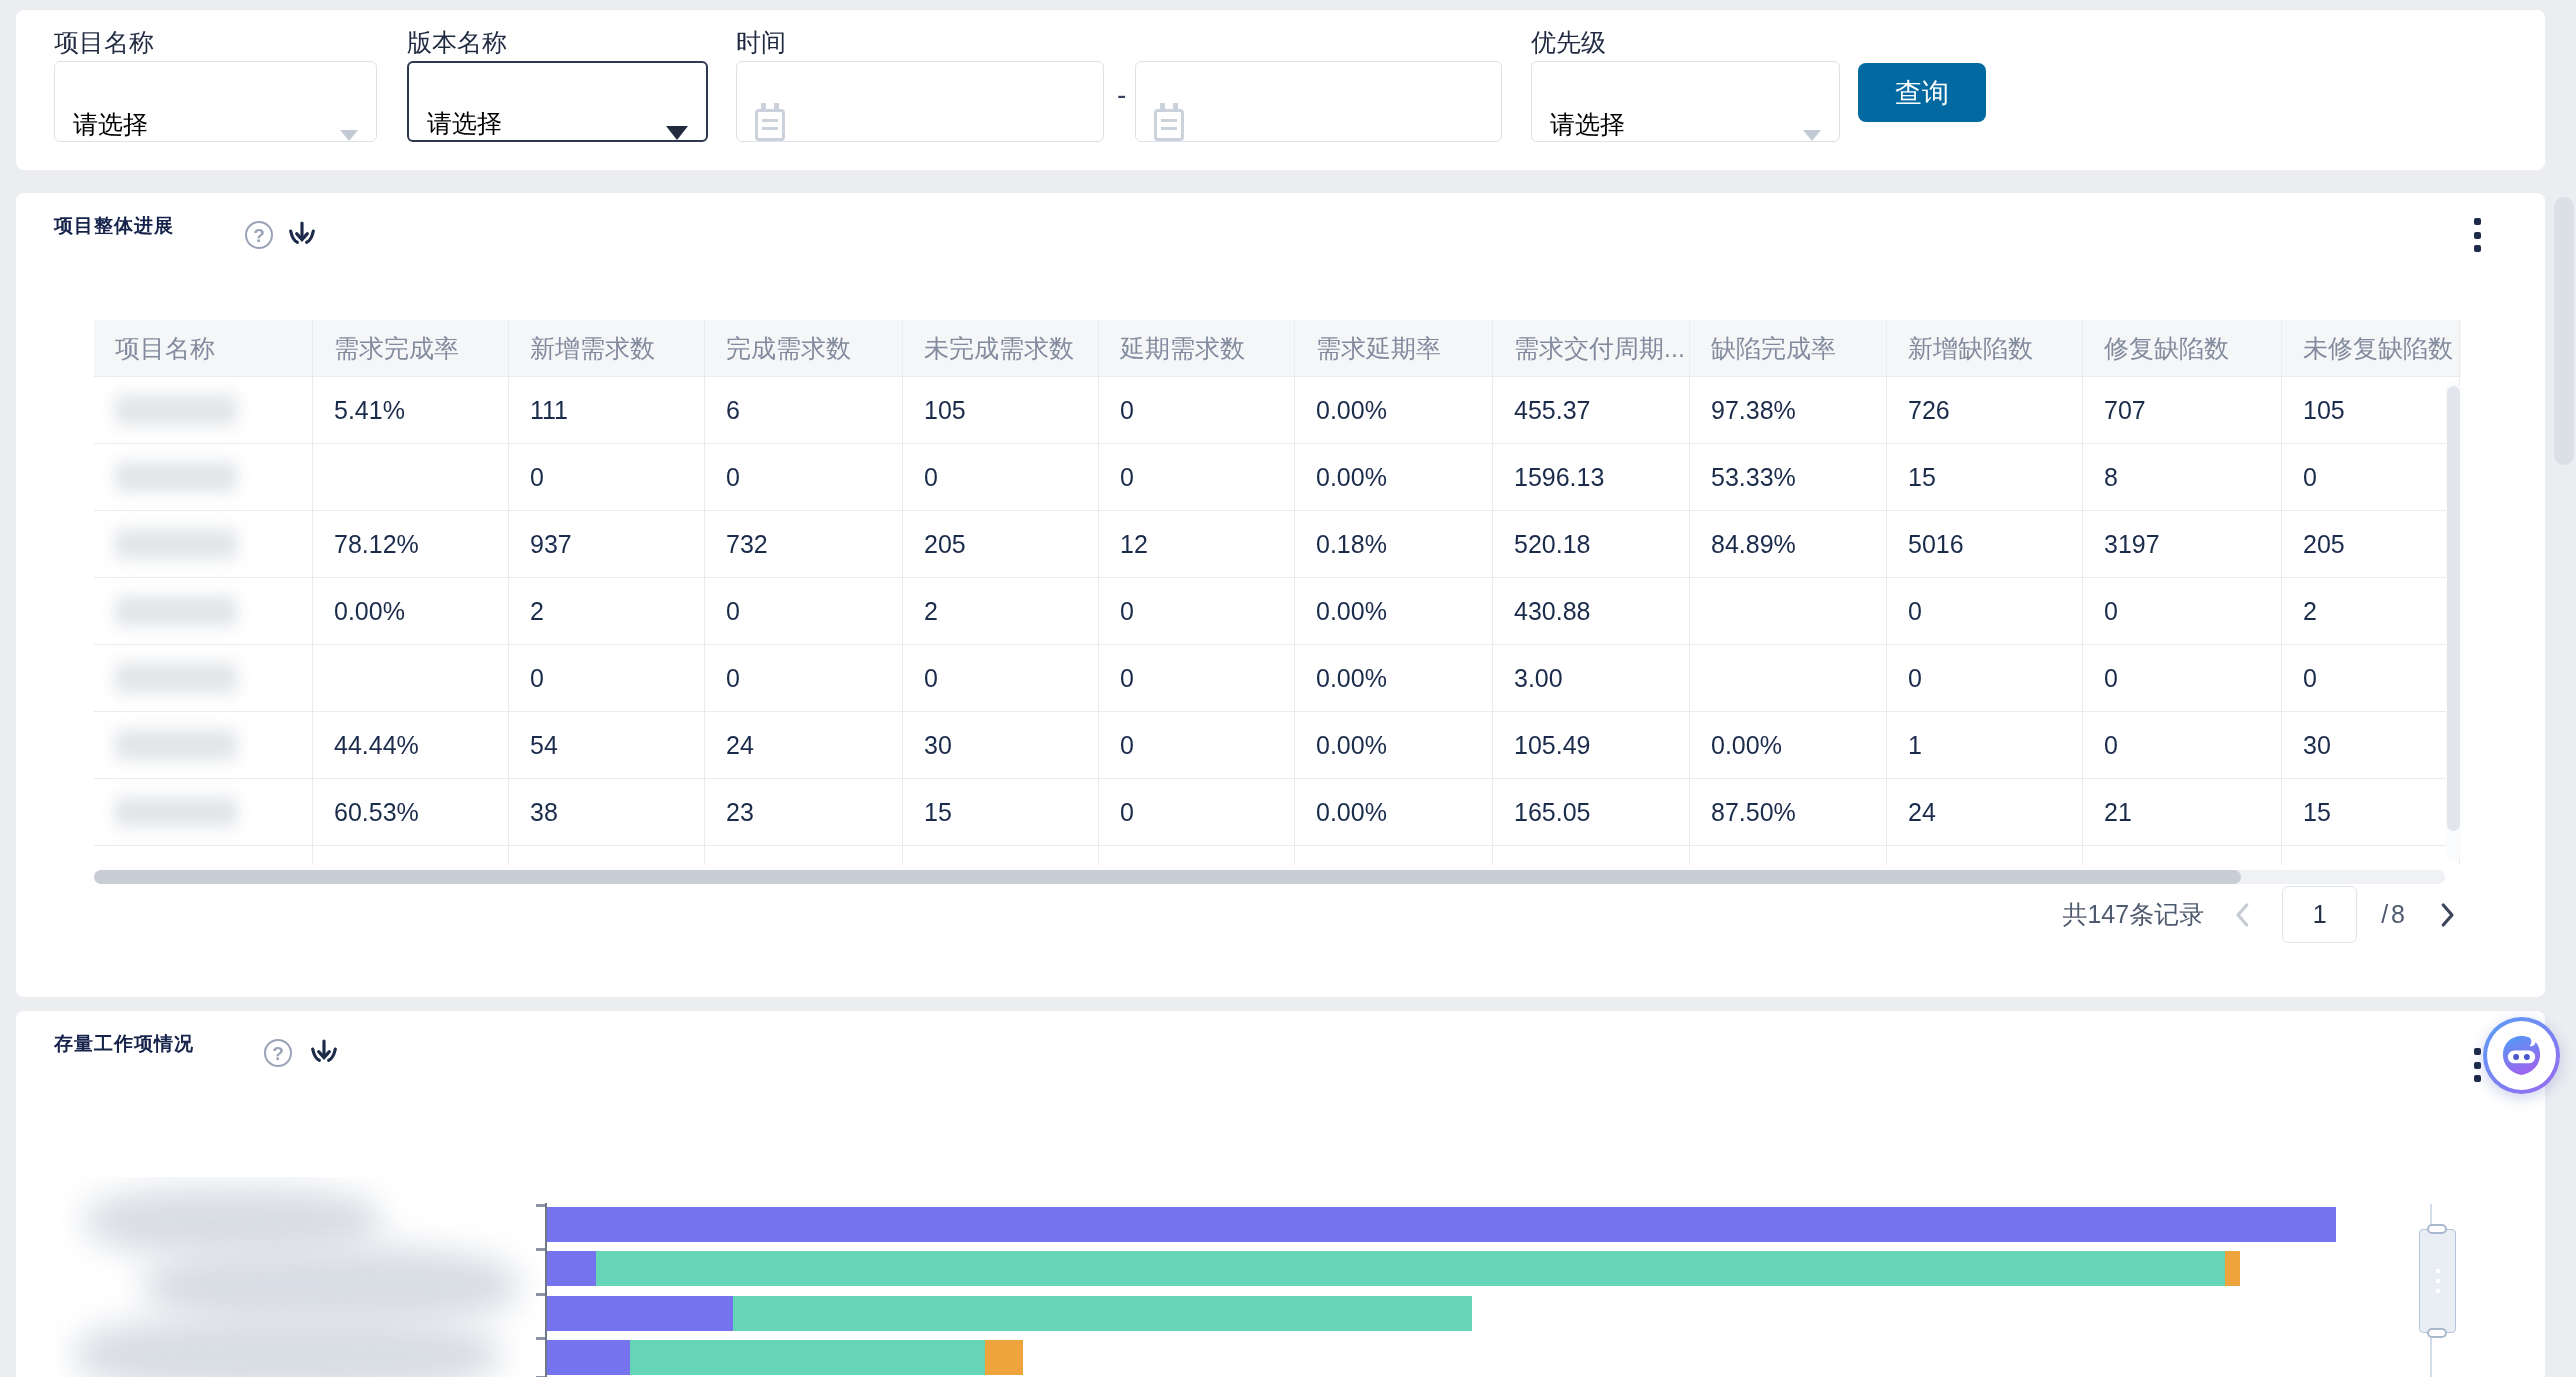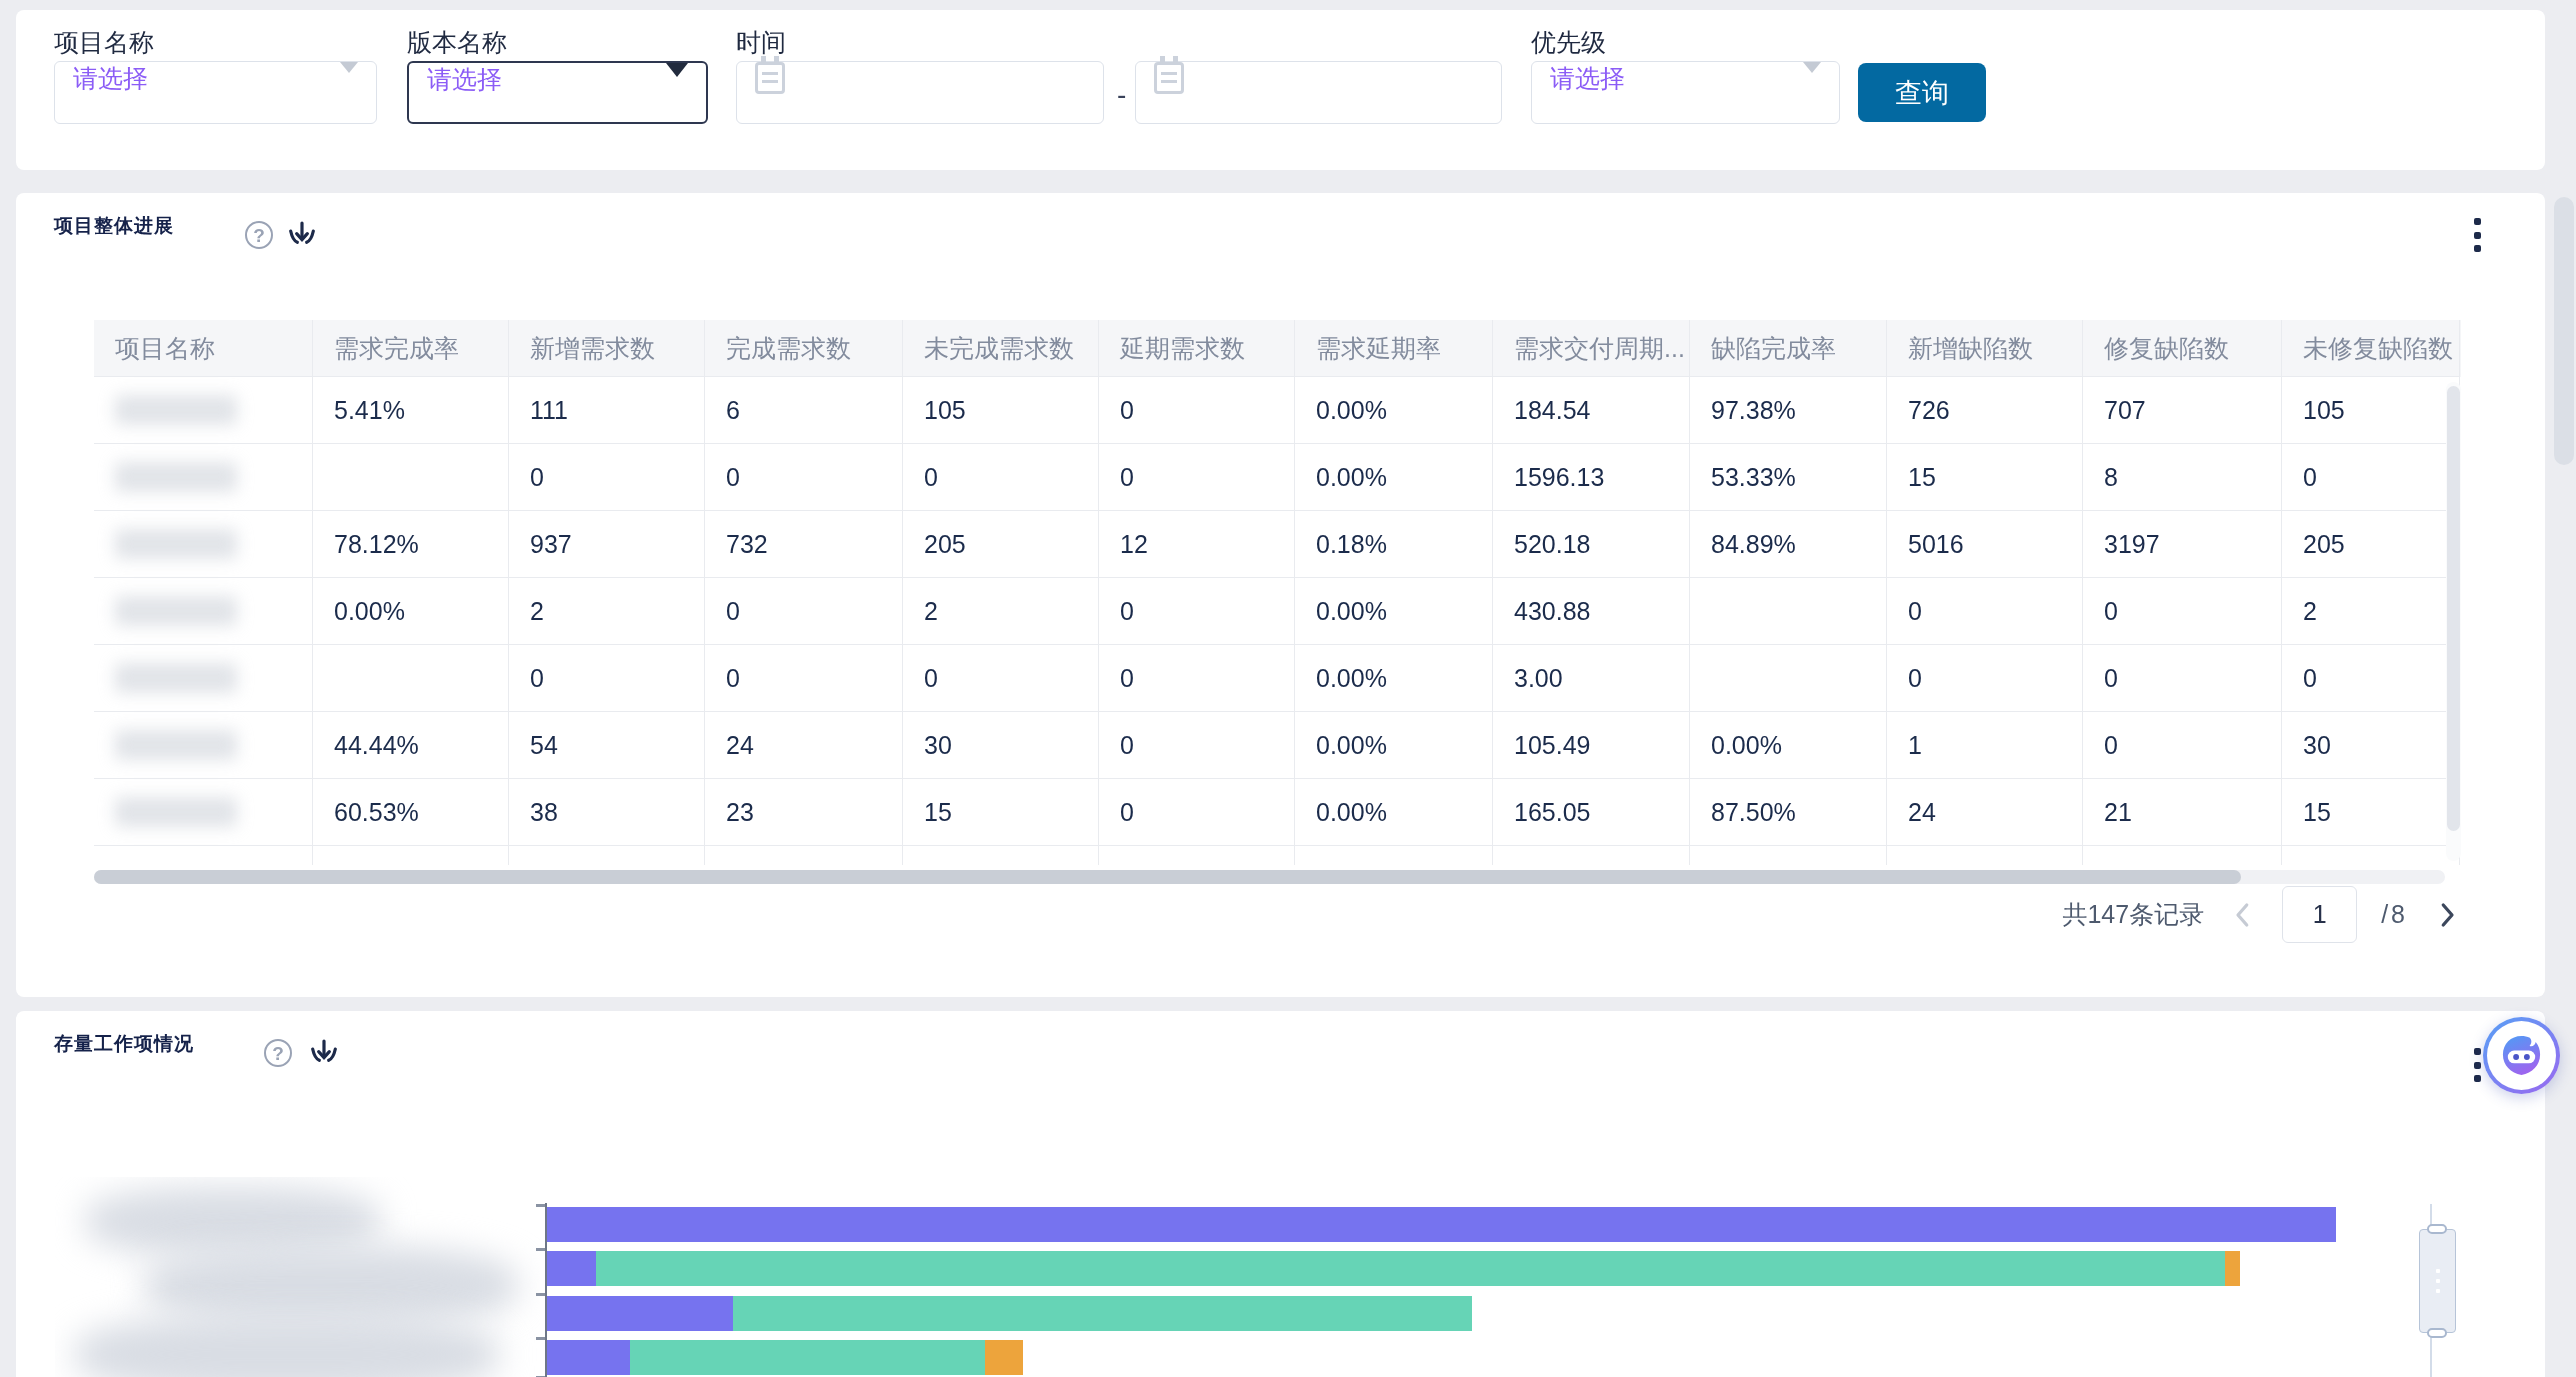--- a/index.html
+++ b/index.html
@@ -6,22 +6,22 @@
   html,body { width:2576px; height:1378px; overflow:hidden; }
   body { font-family:"Liberation Sans","DejaVu Sans",sans-serif; background:#ecedf1; position:relative; }
   .page { position:absolute; inset:0; overflow:hidden; }
   .card { position:absolute; left:16px; width:2529px; background:#fff; border-radius:8px; }
 
   
   #filter-card { top:10px; height:160px; }
   .fgroup { position:absolute; top:0; }
   .flabel { position:absolute; top:16px; font-size:25px; color:#1f2940; white-space:nowrap; }
   .select, .dateinput {
-    position:absolute; top:51px; height:63px; border:1px solid #dde2ea; border-radius:6px;
-    background:#fff; display:flex; align-items:flex-start; padding:0 18px; font-size:25px; color:#8b5cf6;
+    position:absolute; top:51px; height:81px; border:1px solid #dde2ea; border-radius:6px;
+    background:#fff; display:flex; align-items:flex-end; padding:0 18px; font-size:25px; color:#000000;
   }
   .select .ph { flex:1; }
   .caret { width:0; height:0; border-left:9px solid transparent; border-right:9px solid transparent;
     border-top:11px solid #c4cad4; }
   .caret.dark { border-left-width:11px; border-right-width:11px; border-top:14px solid #222b3e; }
   .select.focused { border:2px solid #2e3750; }
   .cal { width:30px; height:32px; border:3px solid #ccd2dc; border-radius:4px; position:relative; margin-right:14px; flex:none; }
   .cal:before { content:""; position:absolute; left:3px; top:-9px; width:5px; height:9px; background:#ccd2dc; box-shadow:13px 0 0 #ccd2dc; }
   .cal:after { content:""; position:absolute; left:4px; top:7px; width:16px; height:3px; background:#ccd2dc; box-shadow:0 8px 0 #ccd2dc; }
   #date-sep { position:absolute; left:1101px; top:69px; font-size:28px; color:#39425a; }
@@ -157,21 +157,21 @@
         <div class="trow td-row">
           <div class="cell" style="width: 219px;">
             <div class="blurname"></div>
           </div>
           <div class="cell" style="width: 196px;">5.41%</div>
           <div class="cell" style="width: 196px;">111</div>
           <div class="cell" style="width: 198px;">6</div>
           <div class="cell" style="width: 196px;">105</div>
           <div class="cell" style="width: 196px;">0</div>
           <div class="cell" style="width: 198px;">0.00%</div>
-          <div class="cell" style="width: 197px;">184.54</div>
+          <div class="cell" style="width: 197px;">455.37</div>
           <div class="cell" style="width: 197px;">97.38%</div>
           <div class="cell" style="width: 196px;">726</div>
           <div class="cell" style="width: 199px;">707</div>
           <div class="cell" style="width: 178px;">105</div>
         </div>
         <div class="trow td-row">
           <div class="cell" style="width: 219px;">
             <div class="blurname"></div>
           </div>
           <div class="cell" style="width: 196px;"></div>

